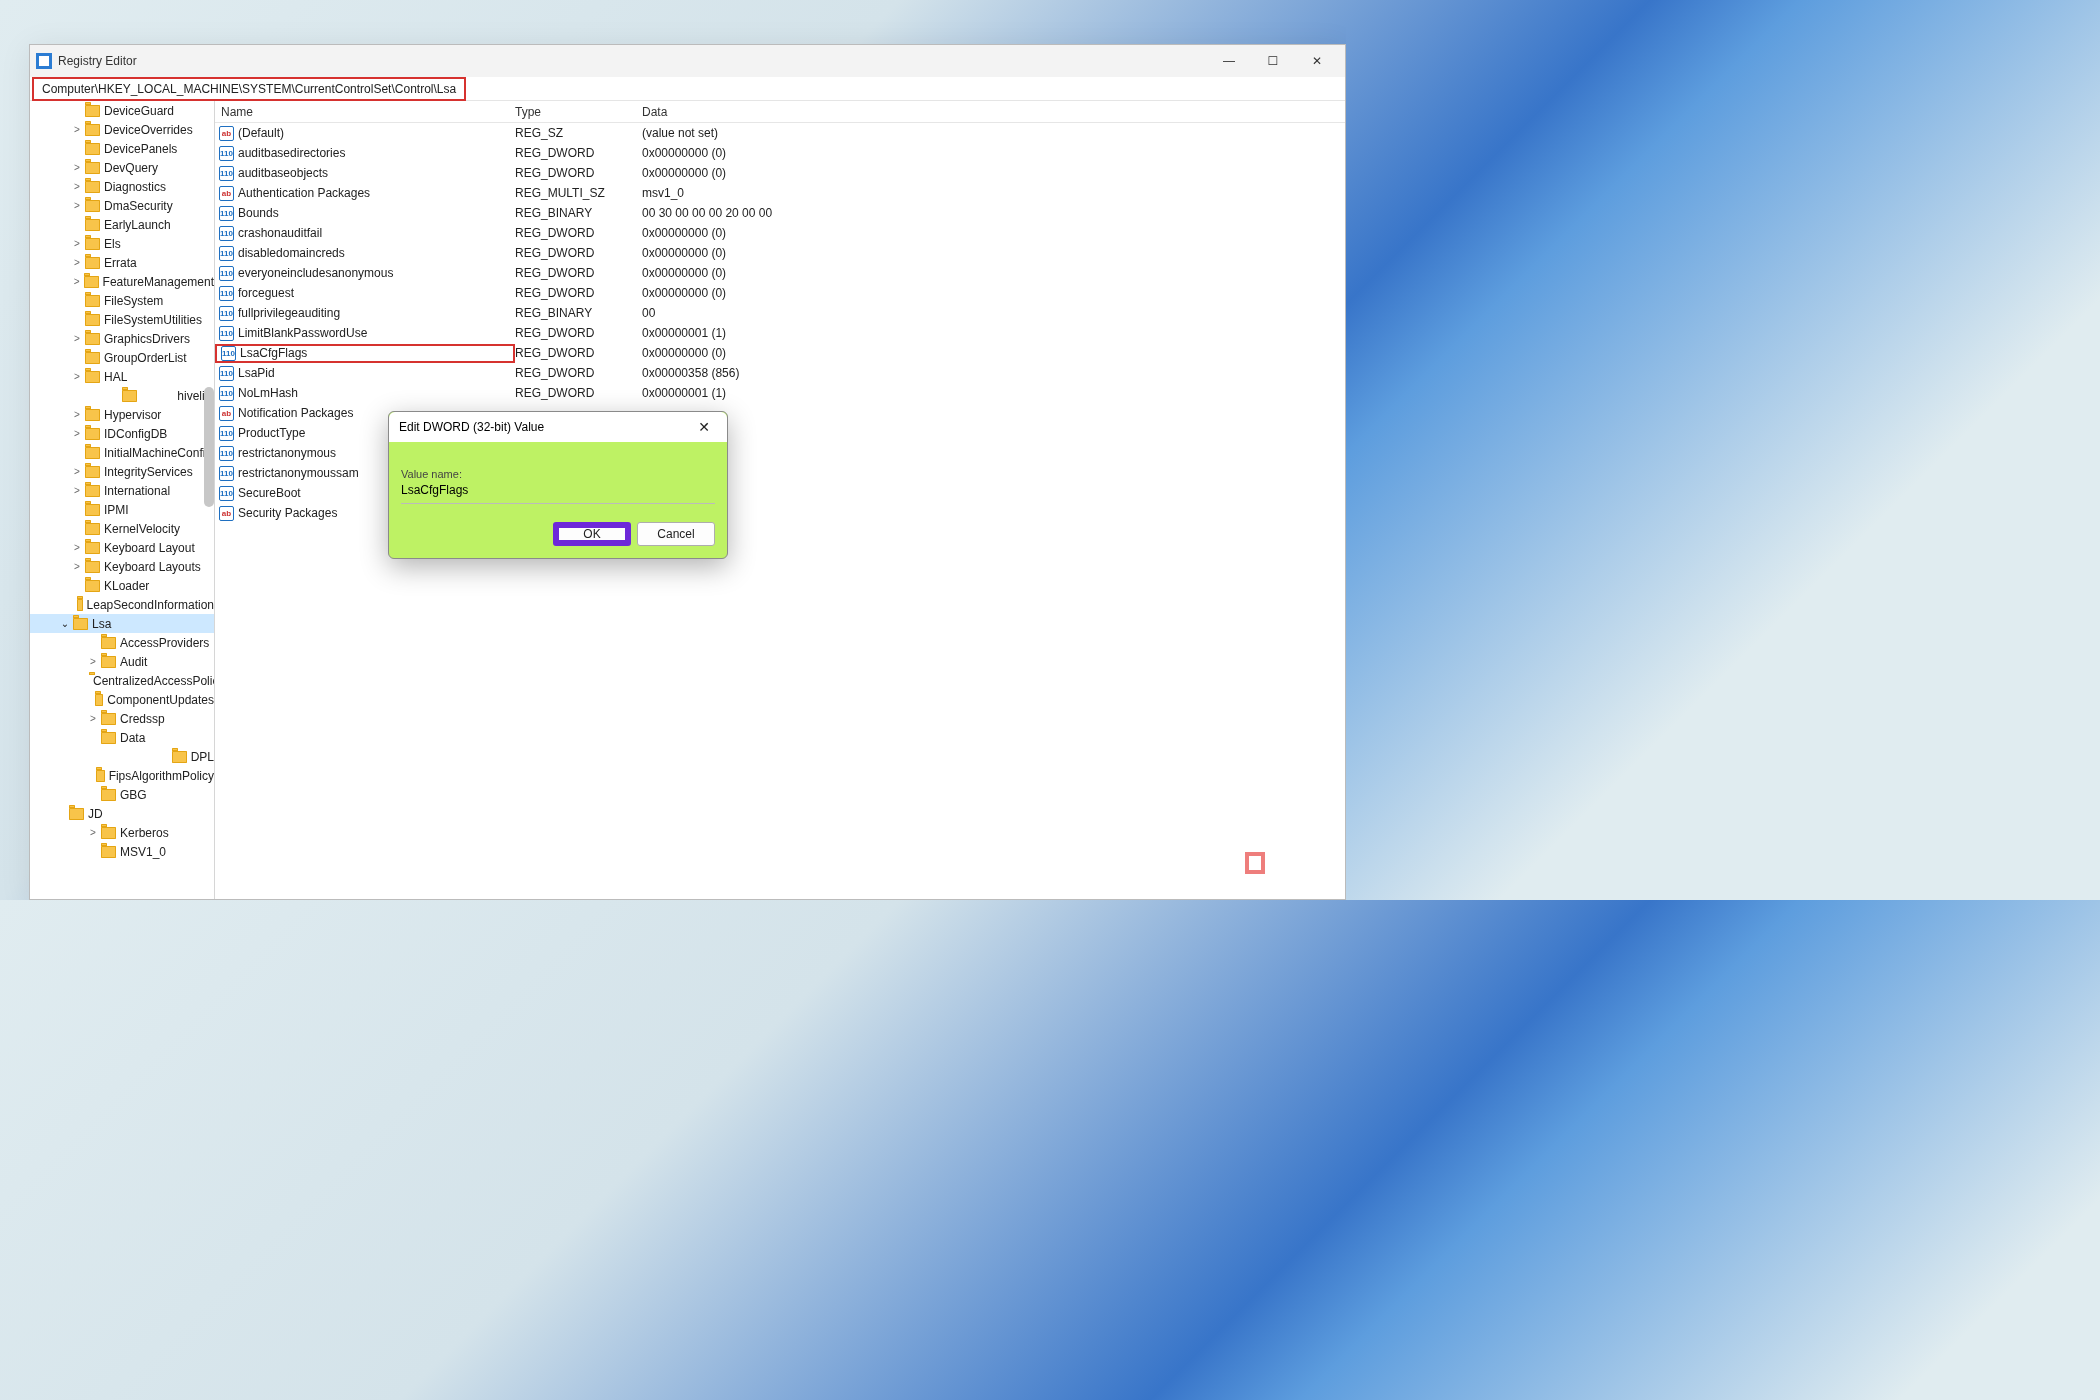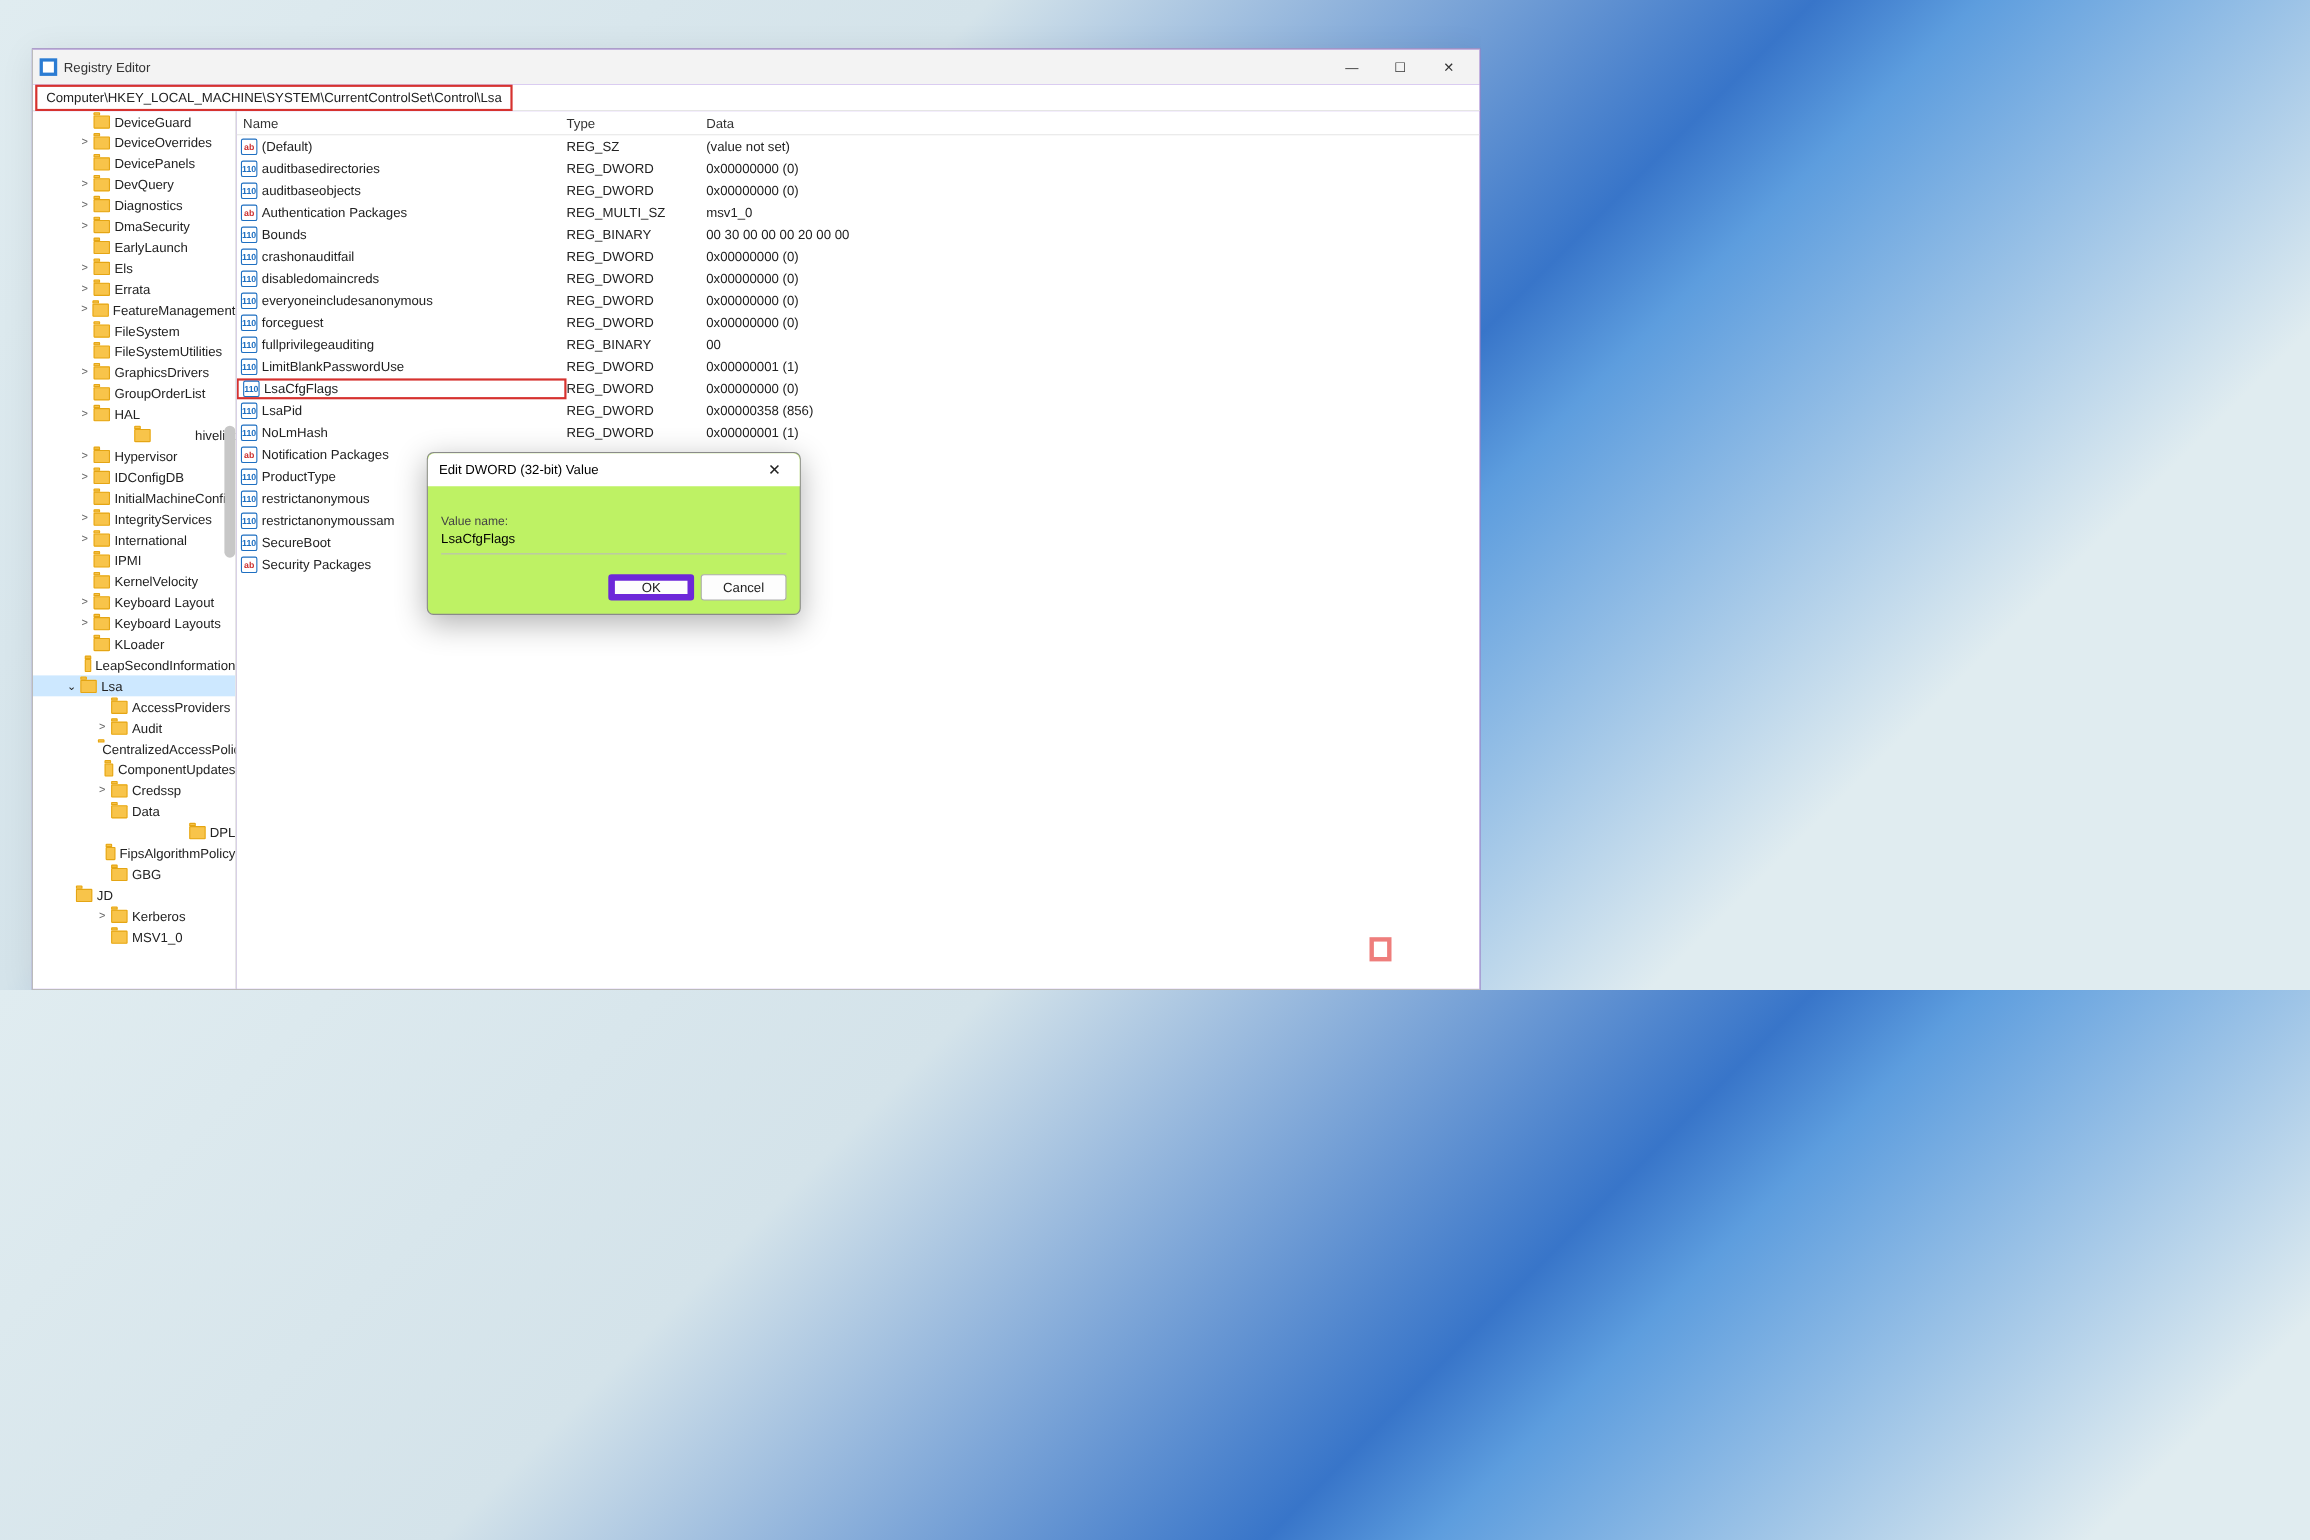--- a/index.html
+++ b/index.html
@@ -10,21 +10,21 @@
     width: 1346px;
     height: 900px;
     overflow: hidden;
     position: relative;
   }
   
   .window {
     position:absolute;
     left:29px; top:44px;
     width:1317px; height:856px;
-    background:#6d28d9;
+    background:#d946ef;
     border:1px solid #bbb;
     display:flex; flex-direction:column;
     box-shadow: 0 4px 30px rgba(0,0,0,.08);
   }
   .titlebar {
     height:32px; display:flex; align-items:center; padding:0 6px;
     background:#f3f3f3;
     font-size:12px; color:#333;
   }
   .titlebar .app-icon {

